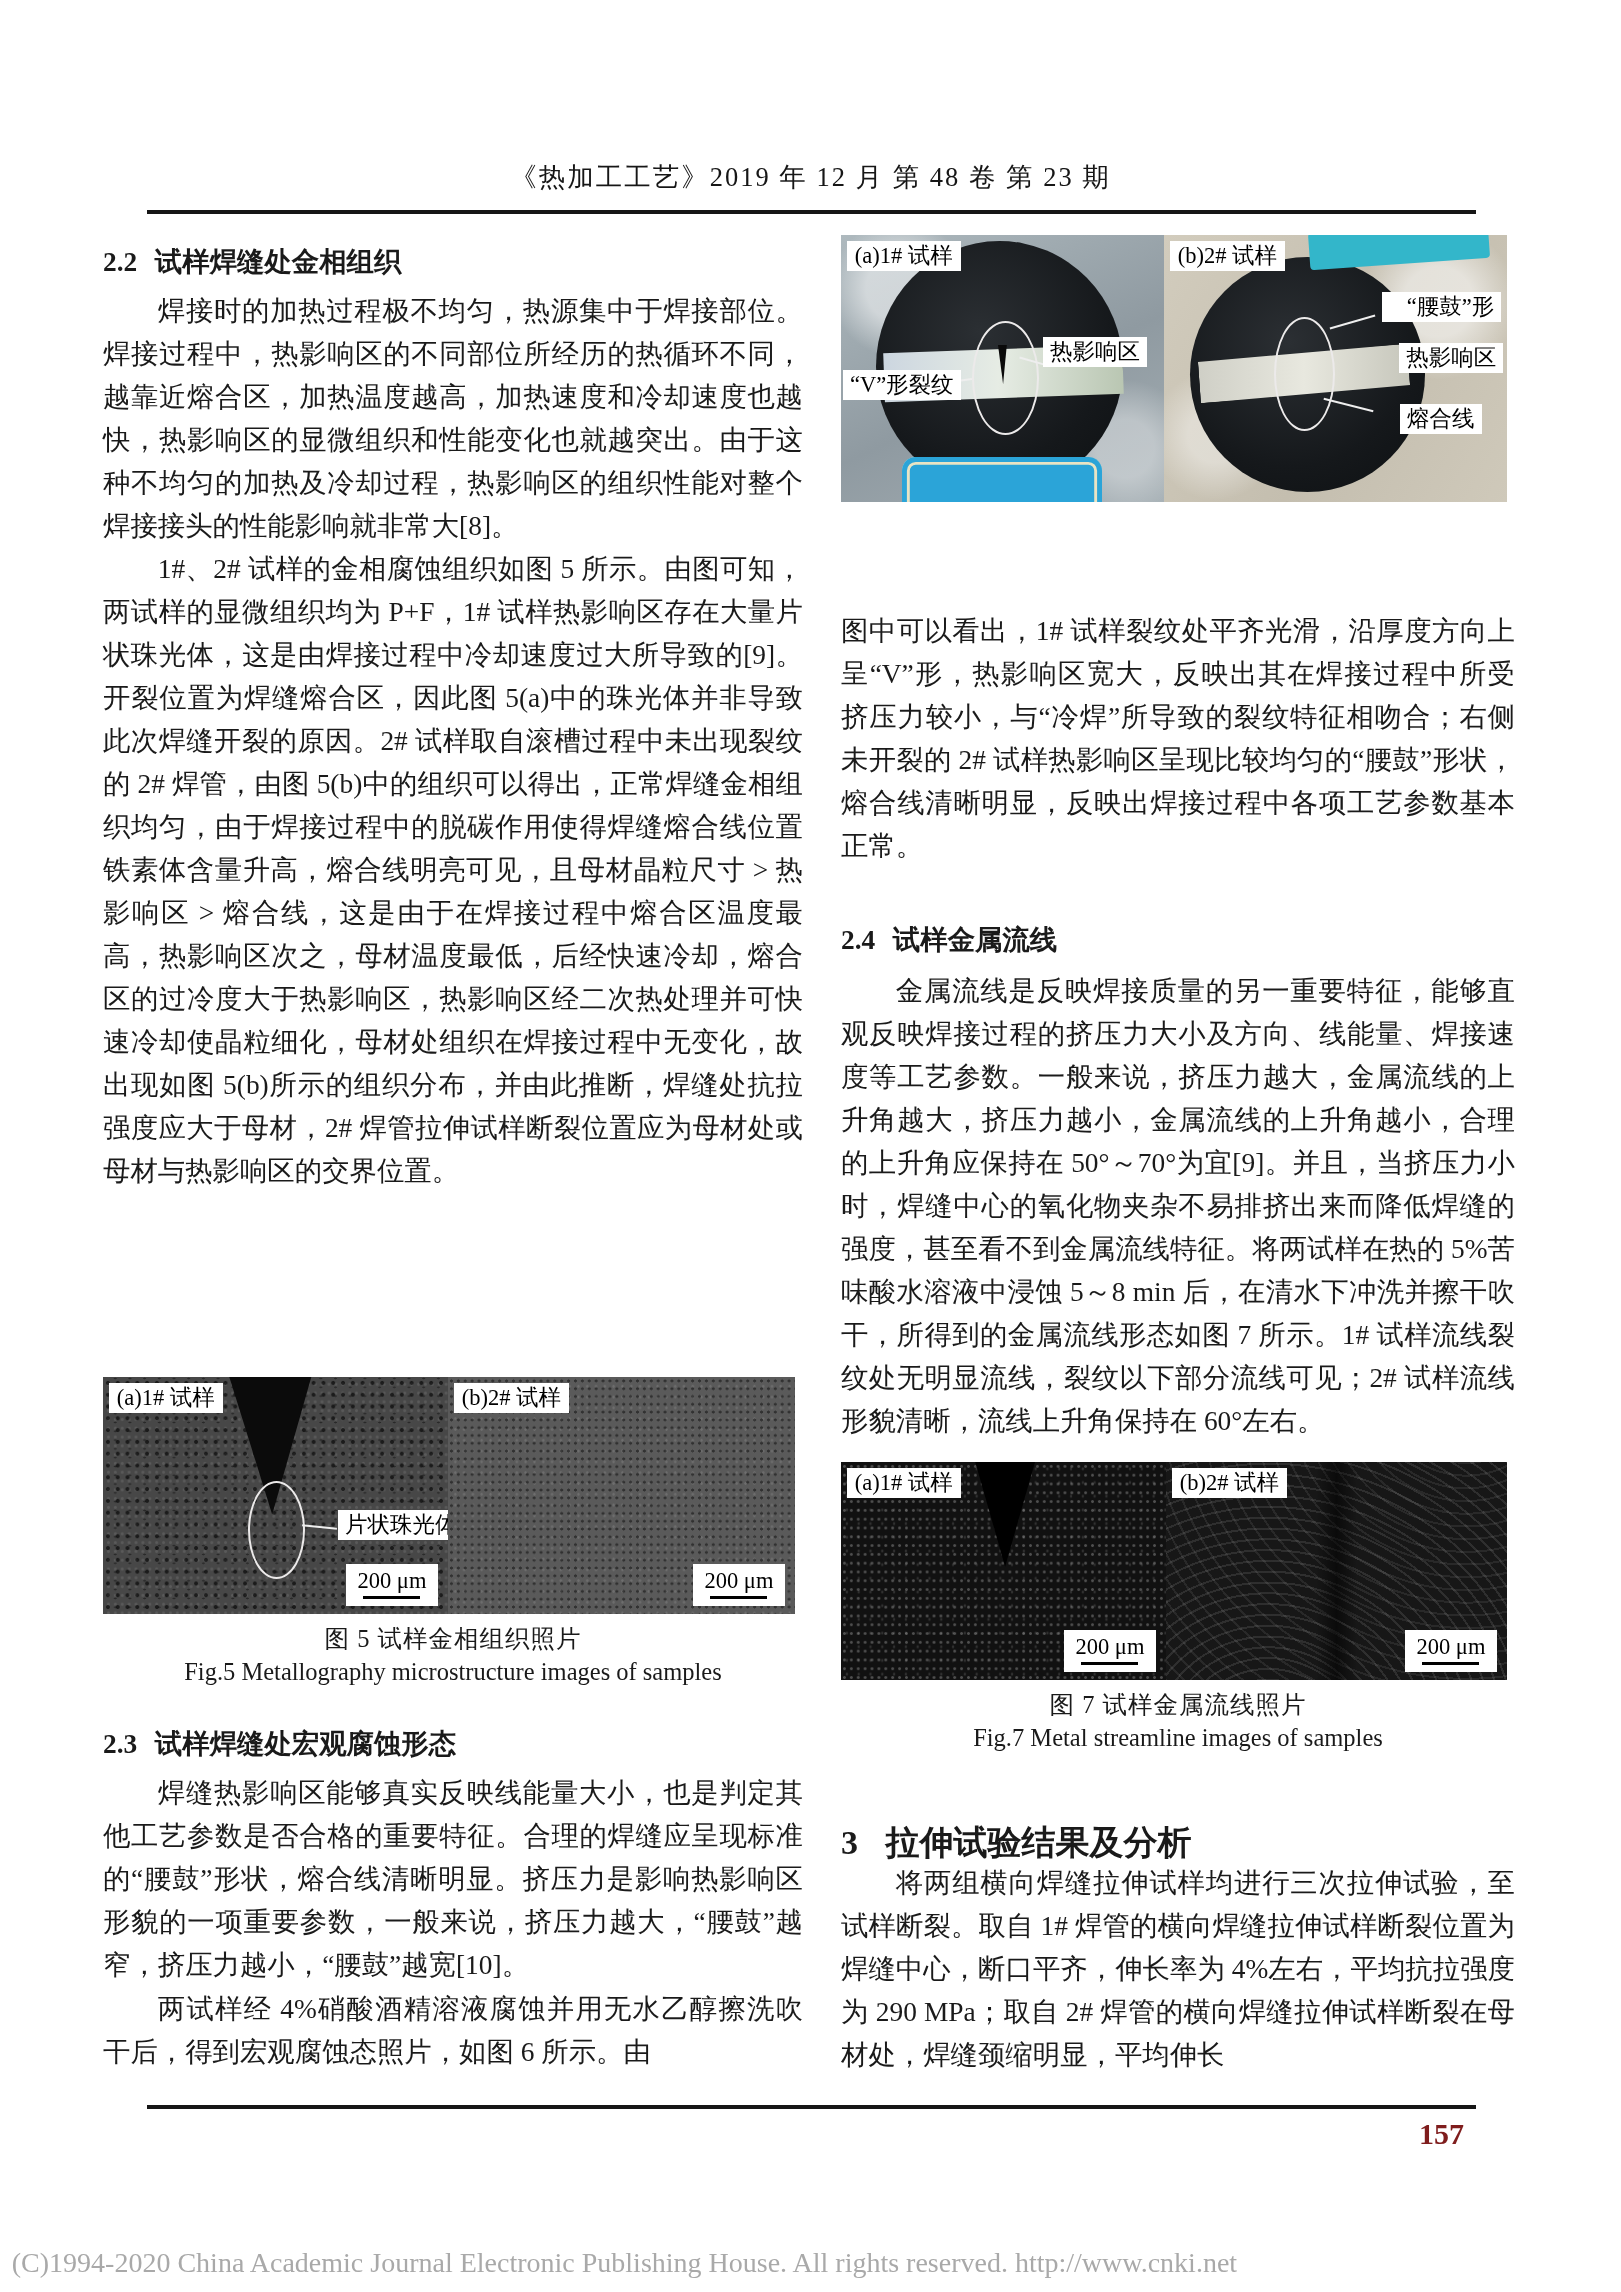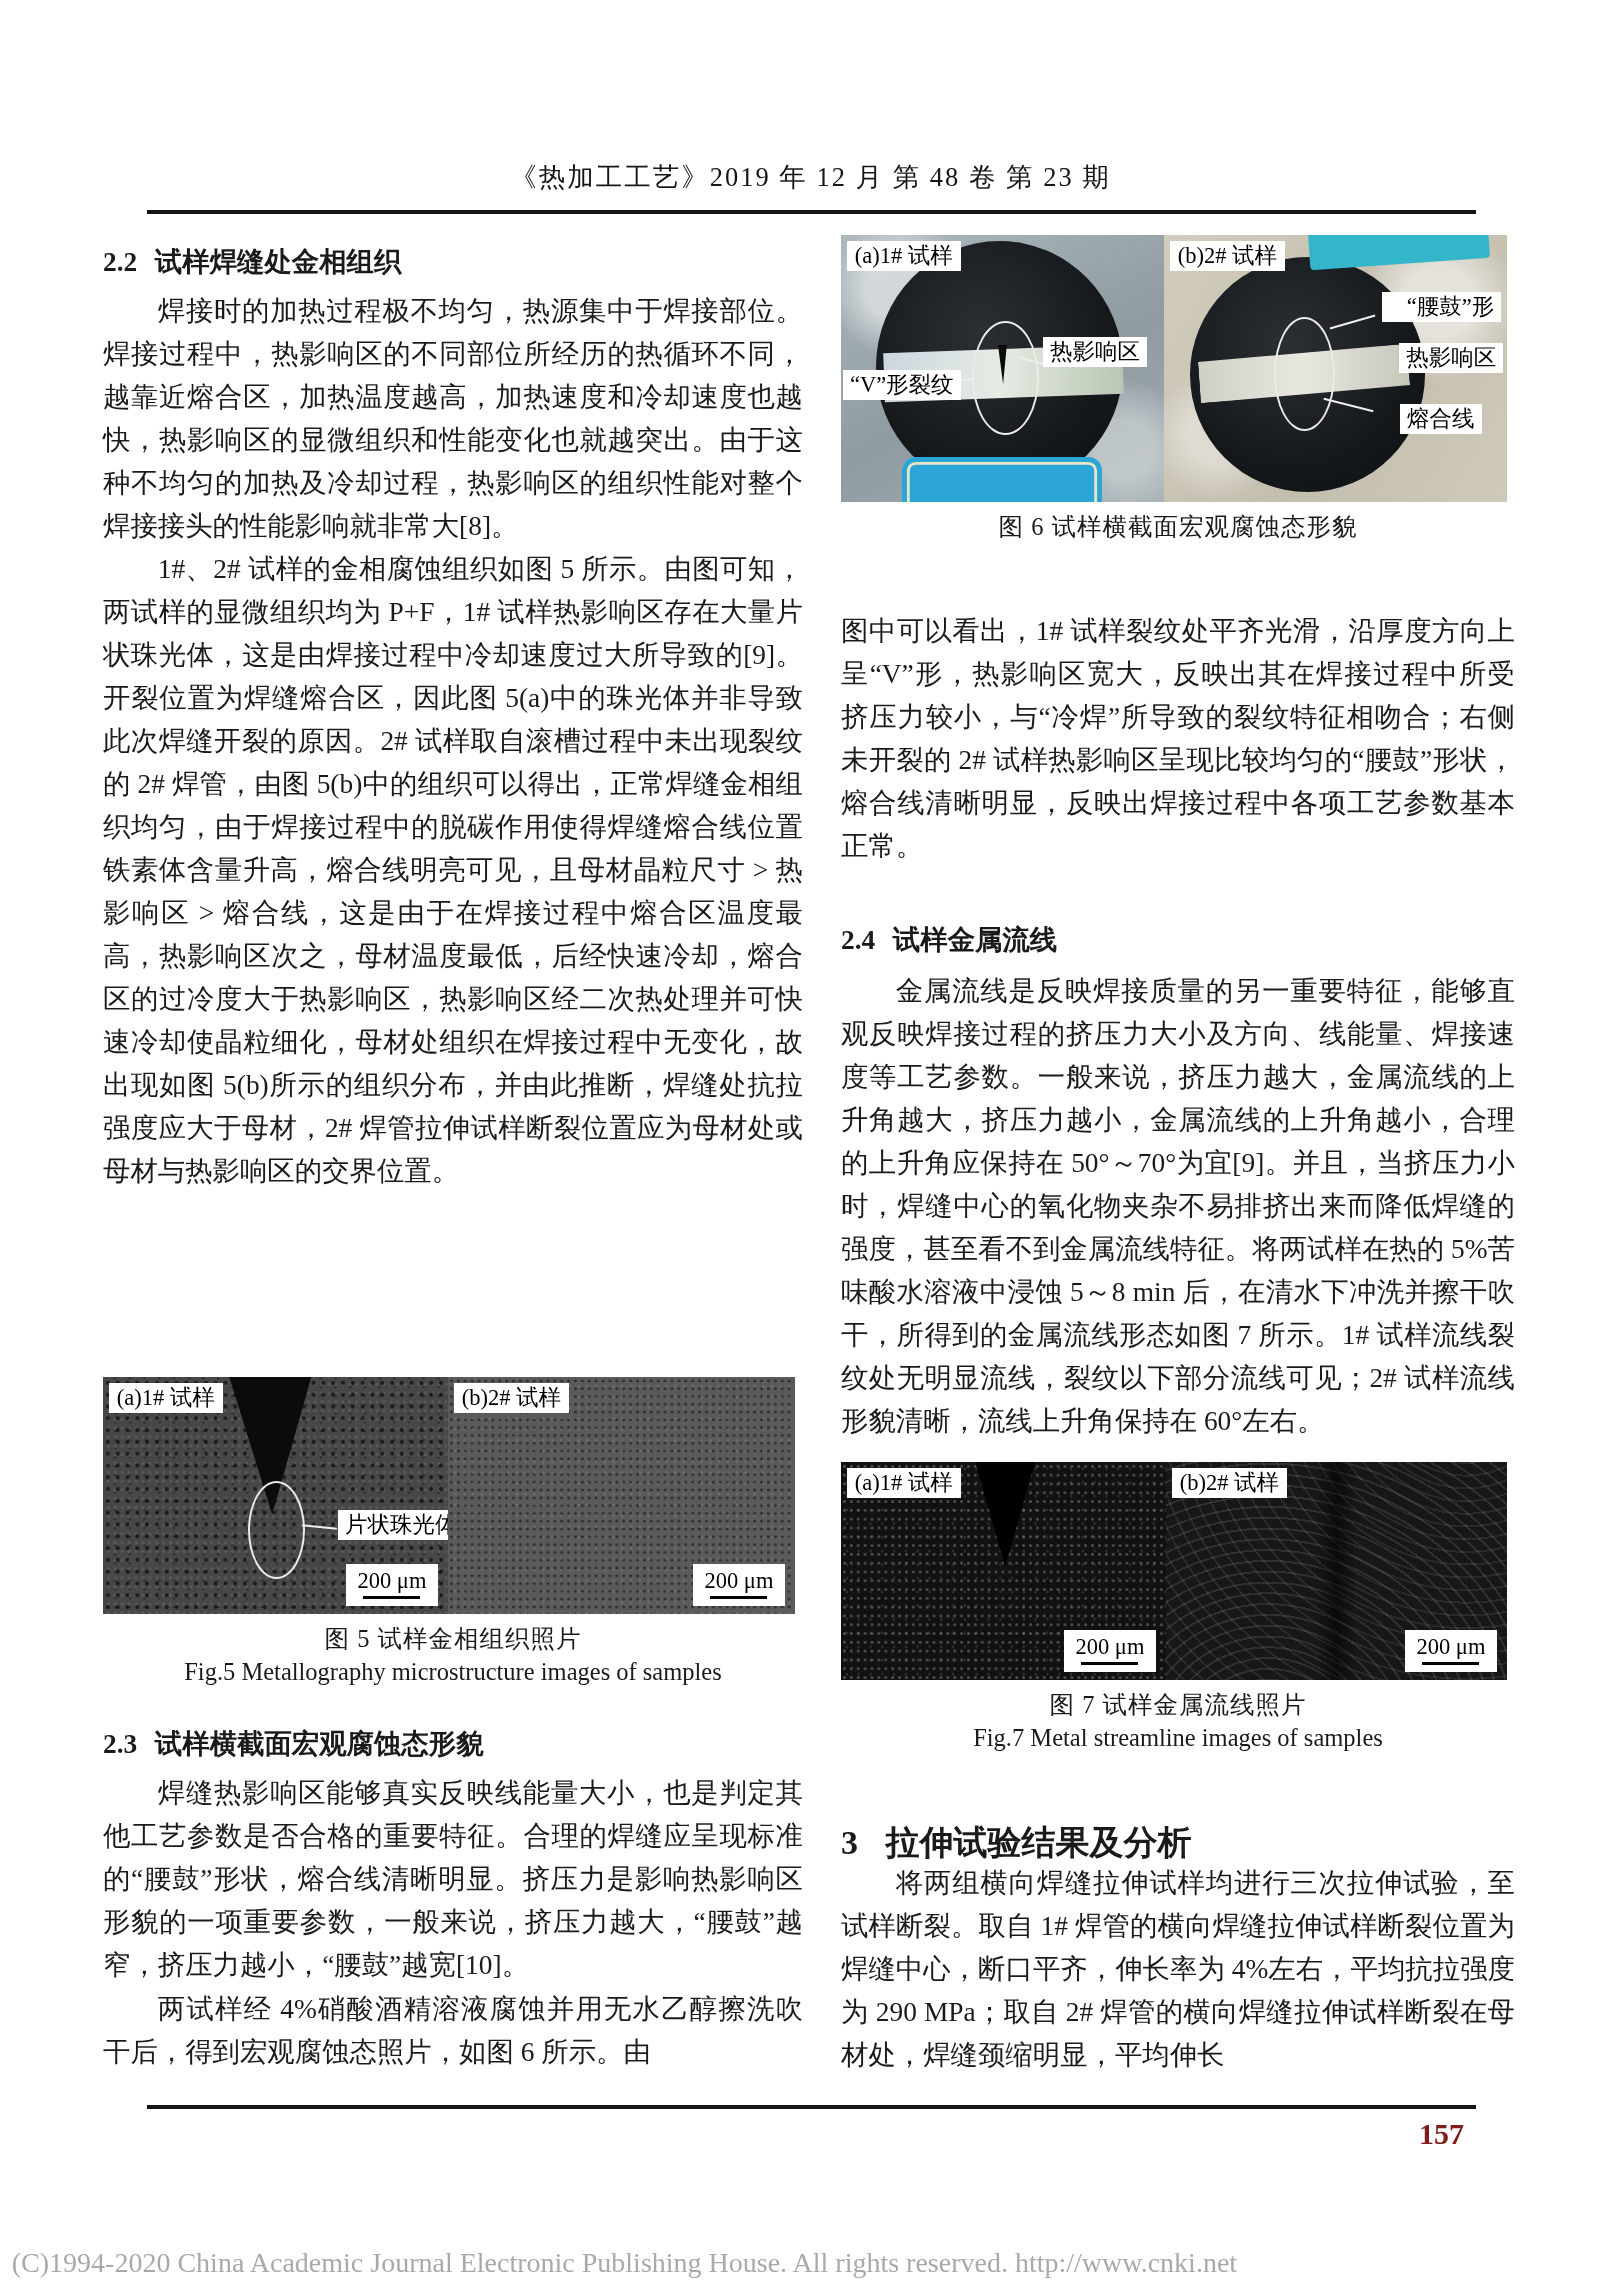--- a/index.html
+++ b/index.html
@@ -130,21 +130,21 @@
           <span class="scale-line"></span>
         </span>
       </div>
     </div>
     <figcaption class="figcap">
       <div class="cn">图 5  试样金相组织照片</div>
       <div class="en">Fig.5  Metallography microstructure images of samples</div>
     </figcaption>
   </figure>
 
-  <h3 class="abs sec w-left" style="top:1717px;"><span class="num">2.3</span><span>试样横截面宏观腐蚀态形貌</span></h3>
+  <h3 class="abs sec w-left" style="top:1717px;"><span class="num">2.3</span><span>试样焊缝处宏观腐蚀形态</span></h3>
 
   <p class="abs txt w-left indent" style="top:1772px;">焊缝热影响区能够真实反映线能量大小，也是判定其他工艺参数是否合格的重要特征。合理的焊缝应呈现标准的“腰鼓”形状，熔合线清晰明显。挤压力是影响热影响区形貌的一项重要参数，一般来说，挤压力越大，“腰鼓”越窄，挤压力越小，“腰鼓”越宽[10]。</p>
   <p class="abs txt w-left indent" style="top:1988px;">两试样经 4%硝酸酒精溶液腐蚀并用无水乙醇擦洗吹干后，得到宏观腐蚀态照片，如图 6 所示。由</p>
 
   <figure class="abs w-right" style="top:235px;">
     <div class="panels">
       <div class="panel macro macro-a">
         <div class="disc disc-a"></div>
         <div class="strip strip-a"></div>
         <div class="crack-a"></div>
@@ -163,21 +163,20 @@
         <div class="ellipse el-6b"></div>
         <span class="photo-label">(b)2# 试样</span>
         <div class="leader" style="left:165px;top:86px;width:47px;transform:rotate(-16deg);"></div>
         <span class="ann-box" style="right:5.9px;top:57px;padding-left:25px;">“腰鼓”形</span>
         <span class="ann-box" style="right:3.9px;top:108px;">热影响区</span>
         <div class="leader" style="left:159px;top:169px;width:51px;transform:rotate(14deg);"></div>
         <span class="ann-box" style="right:25.5px;top:169px;">熔合线</span>
       </div>
     </div>
     <figcaption class="figcap">
-      <div class="cn">图 6  试样横截面宏观腐蚀态形貌</div>
     </figcaption>
   </figure>
 
   <p class="abs txt w-right" style="top:610px;">图中可以看出，1# 试样裂纹处平齐光滑，沿厚度方向上呈“V”形，热影响区宽大，反映出其在焊接过程中所受挤压力较小，与“冷焊”所导致的裂纹特征相吻合；右侧未开裂的 2# 试样热影响区呈现比较均匀的“腰鼓”形状，熔合线清晰明显，反映出焊接过程中各项工艺参数基本正常。</p>
 
   <h3 class="abs sec w-right" style="top:913px;"><span class="num">2.4</span><span>试样金属流线</span></h3>
 
   <p class="abs txt w-right indent" style="top:970px;">金属流线是反映焊接质量的另一重要特征，能够直观反映焊接过程的挤压力大小及方向、线能量、焊接速度等工艺参数。一般来说，挤压力越大，金属流线的上升角越大，挤压力越小，金属流线的上升角越小，合理的上升角应保持在 50°～70°为宜[9]。并且，当挤压力小时，焊缝中心的氧化物夹杂不易排挤出来而降低焊缝的强度，甚至看不到金属流线特征。将两试样在热的 5%苦味酸水溶液中浸蚀 5～8 min 后，在清水下冲洗并擦干吹干，所得到的金属流线形态如图 7 所示。1# 试样流线裂纹处无明显流线，裂纹以下部分流线可见；2# 试样流线形貌清晰，流线上升角保持在 60°左右。</p>
 
   <figure class="abs w-right" style="top:1462px;">

